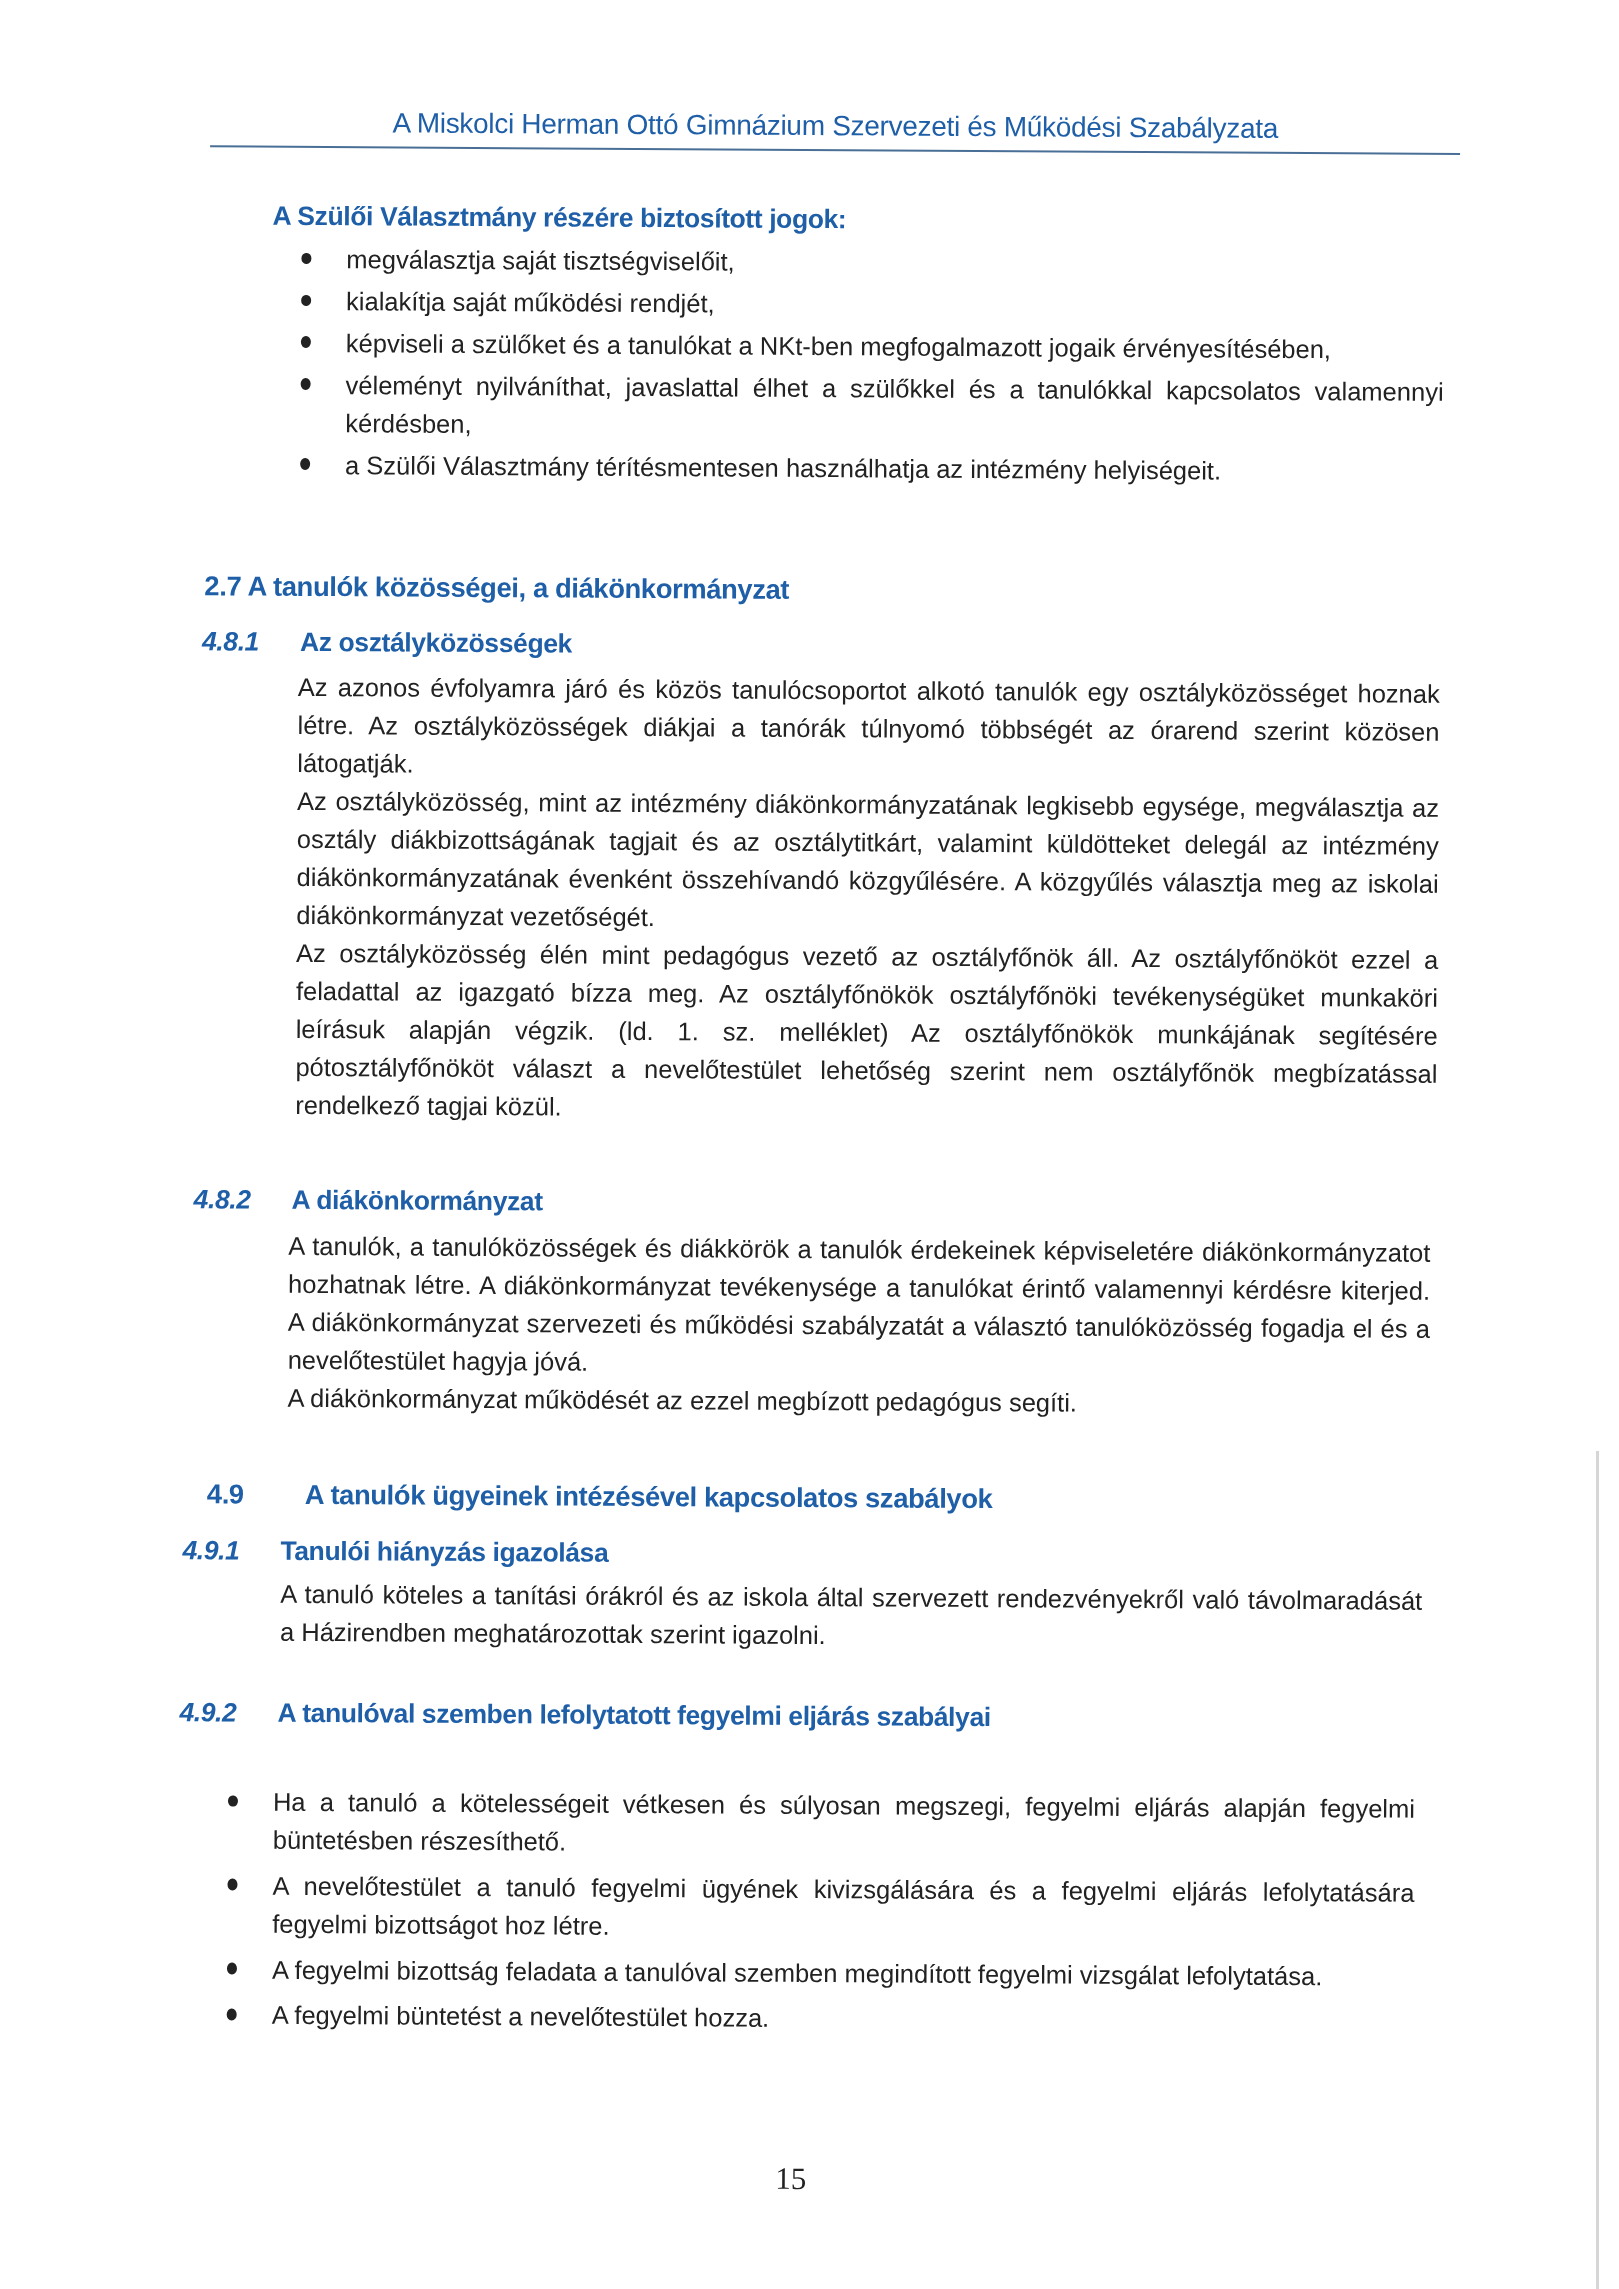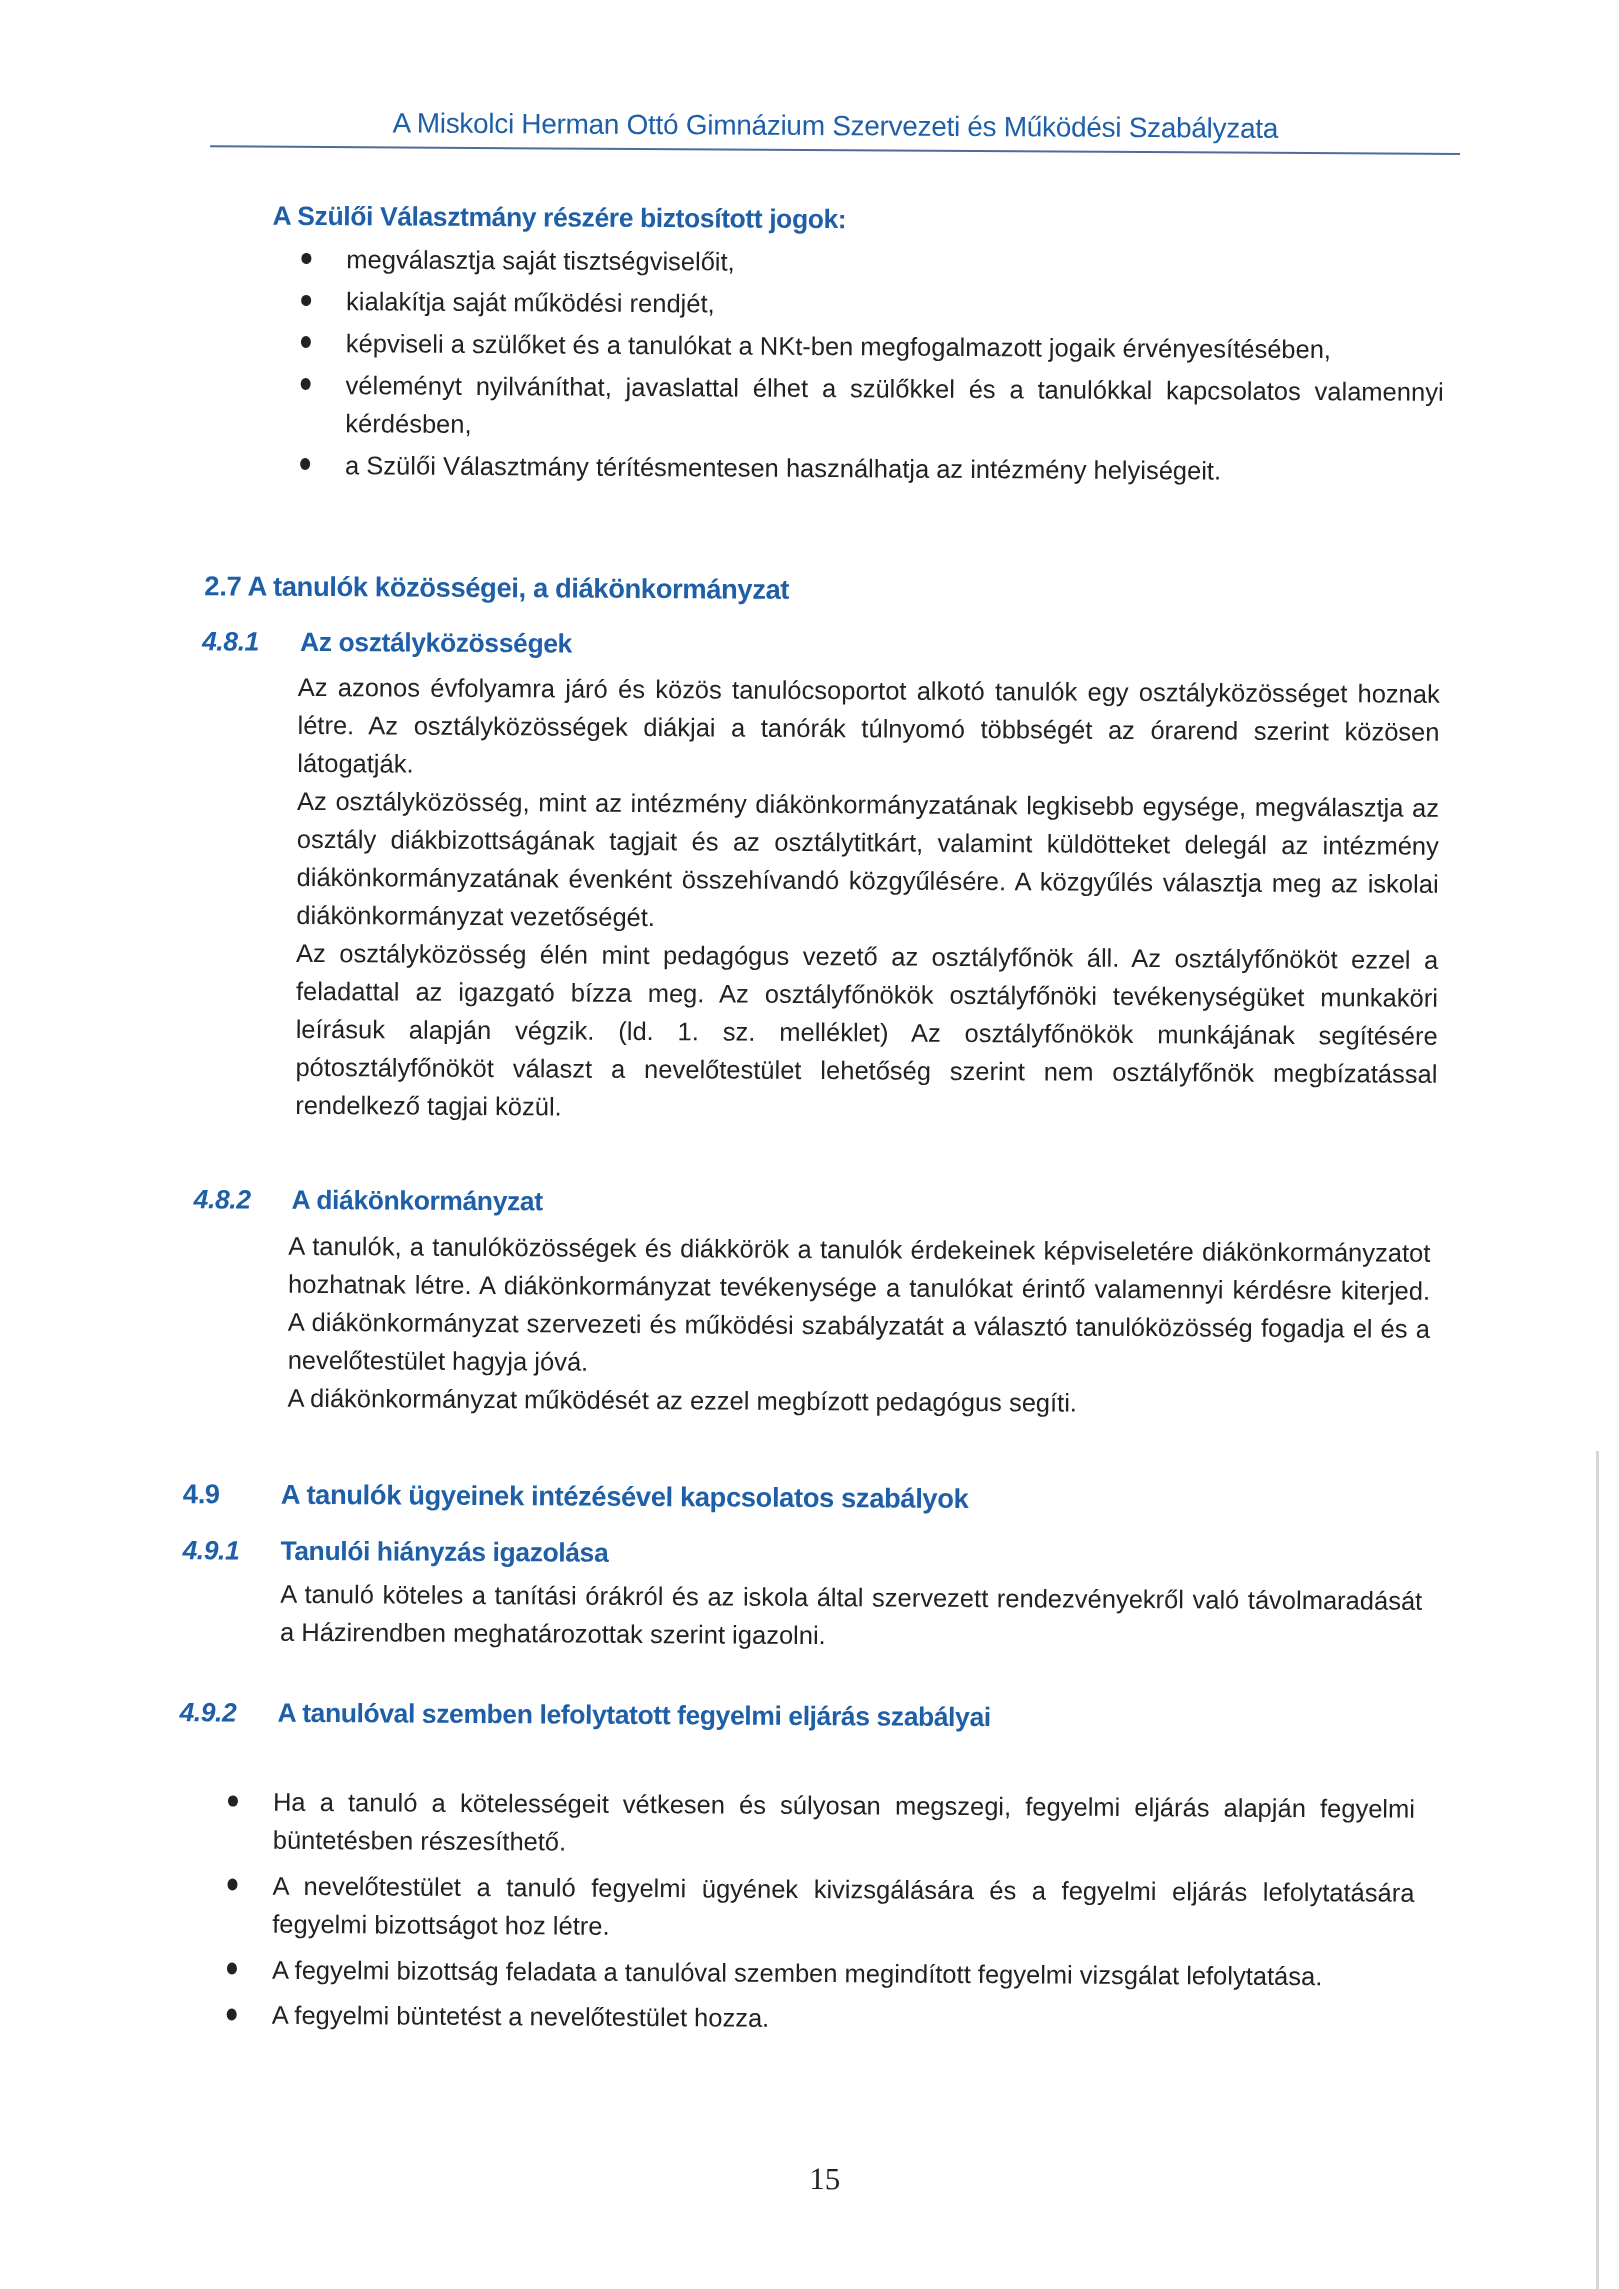--- a/index.html
+++ b/index.html
@@ -17,21 +17,21 @@
   .b1 { left: 348px; top: 243px; width: 1098px; }
   .b1 li { margin-bottom: 3.9px; }
   .h2 { position: absolute; font-size: 27.4px; letter-spacing: -0.4px; }
   .h2 .num { display: inline-block; }
   .h3 { position: absolute; font-size: 26.5px; letter-spacing: -0.4px; }
   .h3 .num { display: inline-block; width: 98px; font-style: italic; }
   .para { position: absolute; font-size: 25.5px; line-height: 38px; text-align: justify; margin: 0; }
   .para p { margin: 0; }
   .b2 { left: 284px; top: 1786px; width: 1142px; }
   .b2 li { margin-bottom: 7.8px; }
-  .page-number { position: absolute; left: 789px; top: 2161px; width: 98px; text-align: center;
+  .page-number { position: absolute; left: 755px; top: 2161px; width: 98px; text-align: center;
                  font-family: "Liberation Serif", "DejaVu Serif", serif; font-size: 31px; color: #222; }
   .scan-edge { position: absolute; left: 1596px; top: 1451px; width: 2.9px; height: 839px; background: #d6d6d6; }
 </style>
 </head>
 <body>
 
 <div class="page">
 
   <div class="running-header">A Miskolci Herman Ottó Gimnázium Szervezeti és Működési Szabályzata</div>
   <div class="header-rule"></div>
@@ -61,21 +61,21 @@
 
   <div class="h3 blue" style="left:201px; top:1188px;">
     <span class="num">4.8.2</span><span>A diákönkormányzat</span>
   </div>
   <div class="para" style="left:296px; top:1230px; width:1142px;">
     <p>A tanulók, a tanulóközösségek és diákkörök a tanulók érdekeinek képviseletére diákönkormányzatot hozhatnak létre. A diákönkormányzat tevékenysége a tanulókat érintő valamennyi kérdésre kiterjed. A diákönkormányzat szervezeti és működési szabályzatát a választó tanulóközösség fogadja el és a nevelőtestület hagyja jóvá.</p>
     <p>A diákönkormányzat működését az ezzel megbízott pedagógus segíti.</p>
   </div>
 
   <div class="h2 blue" style="left:192px; top:1482px;">
-    <span class="num" style="width:98px;">4.9</span><span>A tanulók ügyeinek intézésével kapcsolatos szabályok</span>
+    <span class="num" style="width:98px;margin-left:24px;">4.9</span><span>A tanulók ügyeinek intézésével kapcsolatos szabályok</span>
   </div>
 
   <div class="h3 blue" style="left:192px; top:1539px;">
     <span class="num">4.9.1</span><span>Tanulói hiányzás igazolása</span>
   </div>
   <div class="para" style="left:290px; top:1578px; width:1142px;">
     <p>A tanuló köteles a tanítási órákról és az iskola által szervezett rendezvényekről való távolmaradását a Házirendben meghatározottak szerint igazolni.</p>
   </div>
 
   <div class="h3 blue" style="left:190px; top:1701px;">

